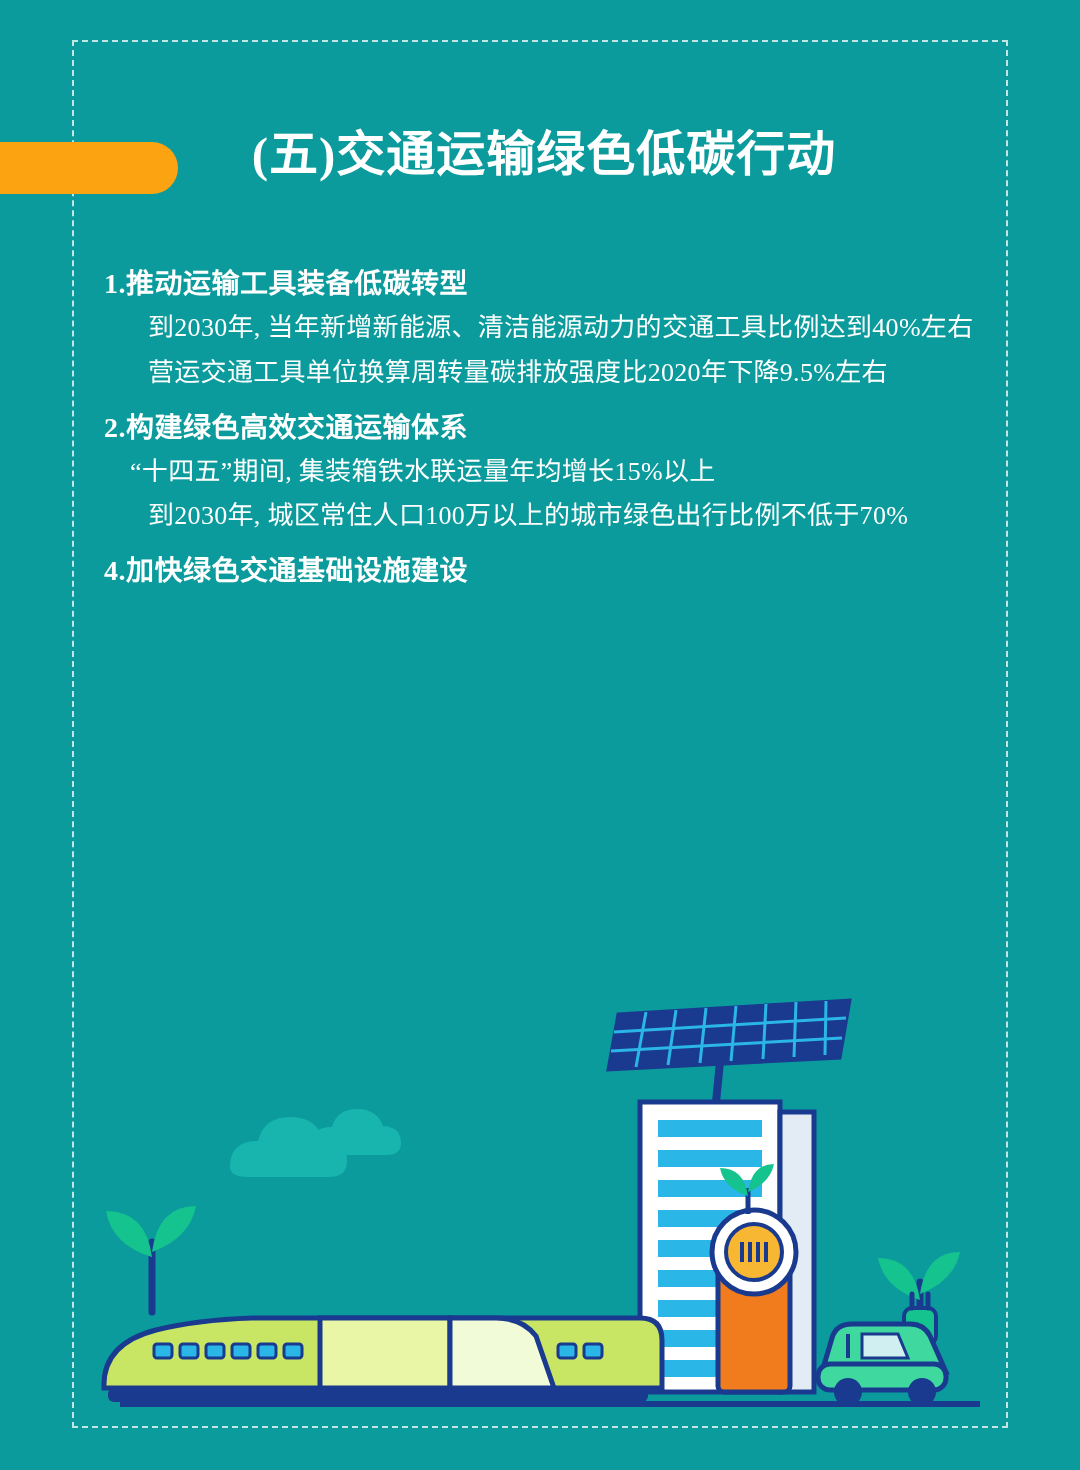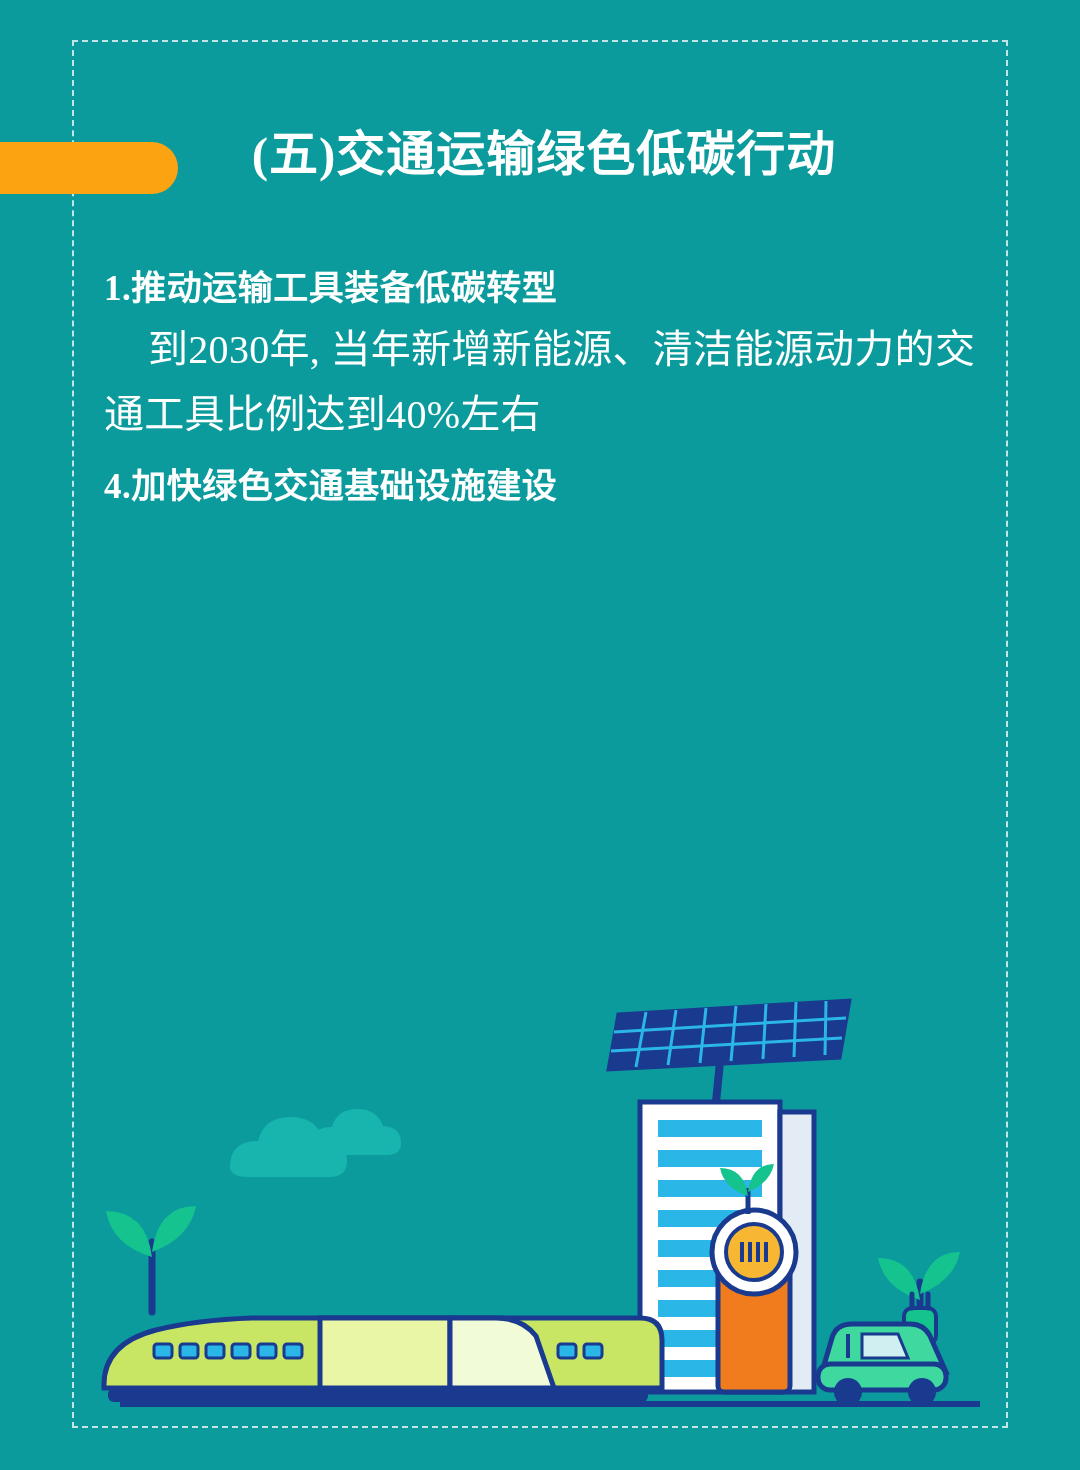--- a/index.html
+++ b/index.html
@@ -58,30 +58,30 @@
     position: absolute;
     left: 104px;
     right: 72px;
     top: 250px;
   }
   .section {
     margin-bottom: 4px;
   }
   .sec-head {
     color: #ffffff;
-    font-size: 35px;
+    font-size: 28px;
     font-weight: bold;
     line-height: 1.55;
     margin-top: 12px;
     margin-bottom: 2px;
     letter-spacing: 0.5px;
   }
   .sec-body {
     color: #ffffff;
-    font-size: 40px;
+    font-size: 26px;
     line-height: 1.62;
     letter-spacing: 0.3px;
   }
   .para {
     margin: 0 0 2px 0;
     text-indent: 44px;
   }
   .para.noindent {
     text-indent: 26px;
   }
@@ -108,23 +108,31 @@
   <div class="orange-tab"></div>
 
   <div class="title">(五)交通运输绿色低碳行动</div>
 
   <div class="content">
 
     <div class="section">
       <div class="sec-head">1.推动运输工具装备低碳转型</div>
       <div class="sec-body">
         <p class="para">到2030年, 当年新增新能源、清洁能源动力的交通工具比例达到40%左右</p>
+        <p class="para">营运交通工具单位换算周转量碳排放强度比2020年下降9.5%左右</p>
       </div>
     </div>
 
+    <div class="section">
+      <div class="sec-head">2.构建绿色高效交通运输体系</div>
+      <div class="sec-body">
+        <p class="para noindent">“十四五”期间, 集装箱铁水联运量年均增长15%以上</p>
+        <p class="para">到2030年, 城区常住人口100万以上的城市绿色出行比例不低于70%</p>
+      </div>
+    </div>
 
     <div class="section">
       <div class="sec-head">4.加快绿色交通基础设施建设</div>
     </div>
 
   </div>
 
   <div class="illustration">
     <svg viewBox="0 0 930 470" xmlns="http://www.w3.org/2000/svg">
 

